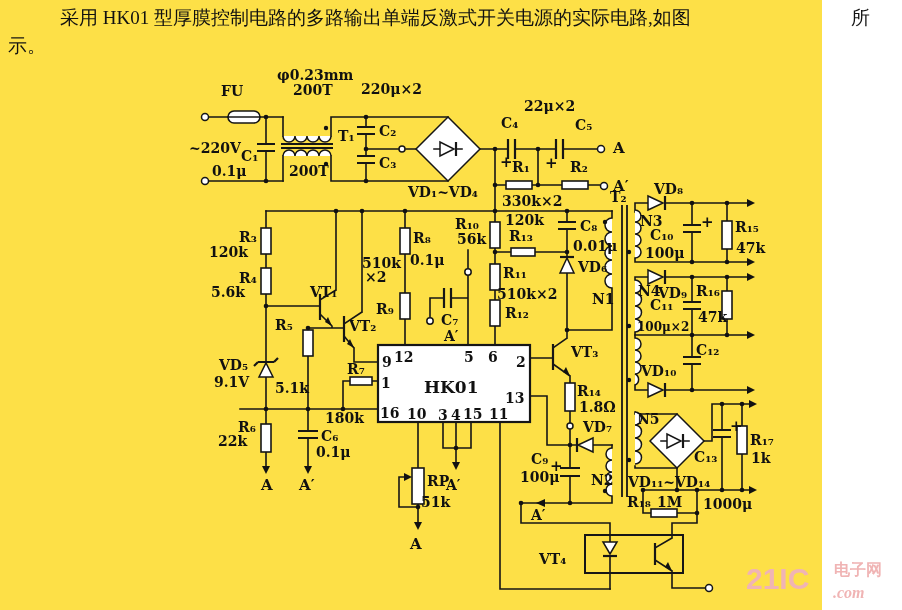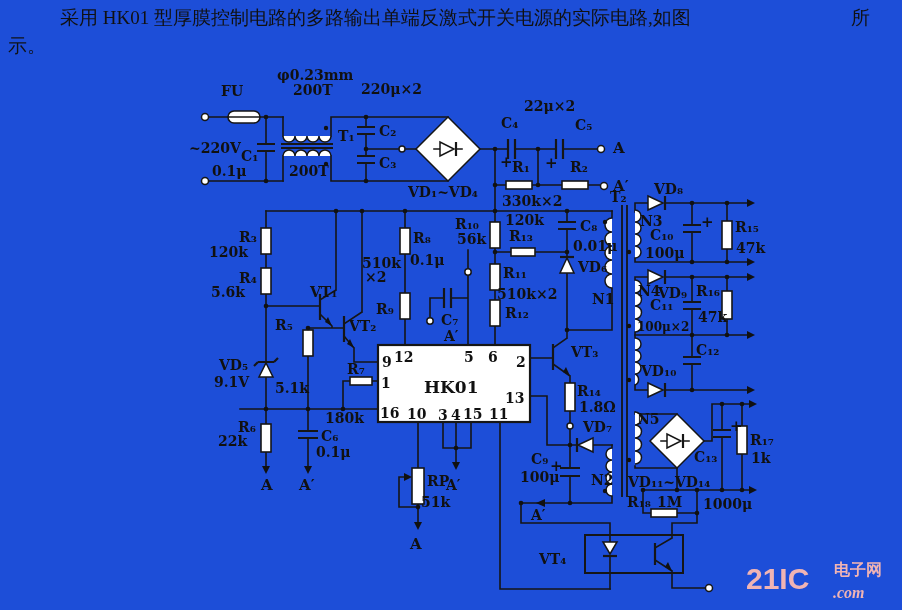--- a/index.html
+++ b/index.html
@@ -1,16 +1,16 @@
 <!DOCTYPE html>
 <html><head>
 <meta charset="utf-8">
 <style>
   html,body{margin:0;padding:0;background:#fff;width:902px;height:610px;overflow:hidden}
-  #stage{position:relative;width:902px;height:610px;background:#1d4ed8;font-family:"Liberation Serif",serif}
+  #stage{position:relative;width:822px;height:610px;background:#fde047;font-family:"Liberation Serif",serif}
   svg{position:absolute;left:0;top:0}
   .w{stroke:#161616;stroke-width:1.6;fill:none;stroke-linecap:square;stroke-linejoin:miter}
   .core{stroke:#161616;stroke-width:1.8;fill:none}
   .comp{fill:#ffffff;stroke:#161616;stroke-width:1.6}
   .sym{fill:#ffffff;stroke:#161616;stroke-width:1.5}
   .bar{stroke:#161616;stroke-width:2.2;fill:none}
   .dot{fill:#111;stroke:none}
   .term{fill:#fff;stroke:#161616;stroke-width:1.5}
   .arr{fill:#111;stroke:none}
   .lb{font:bold 14px "DejaVu Serif","Liberation Serif",serif;fill:#111}

